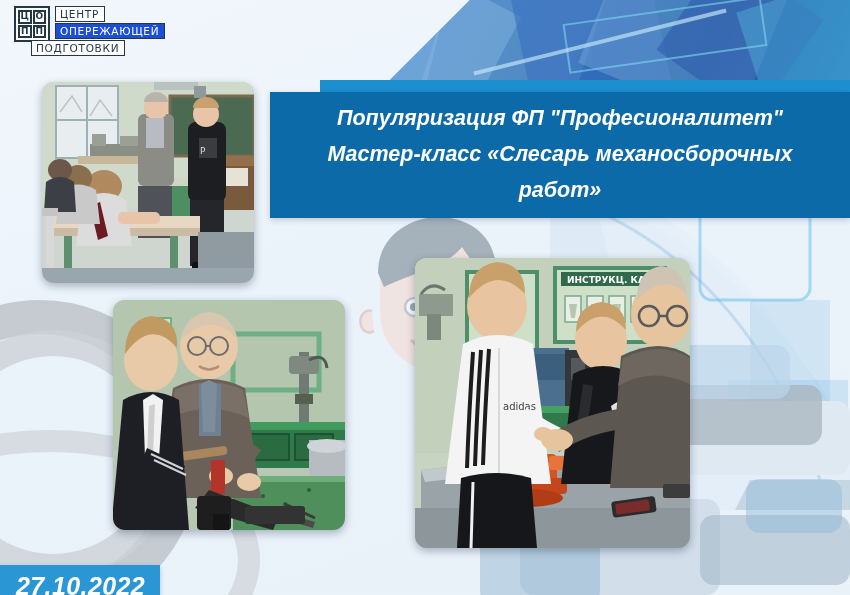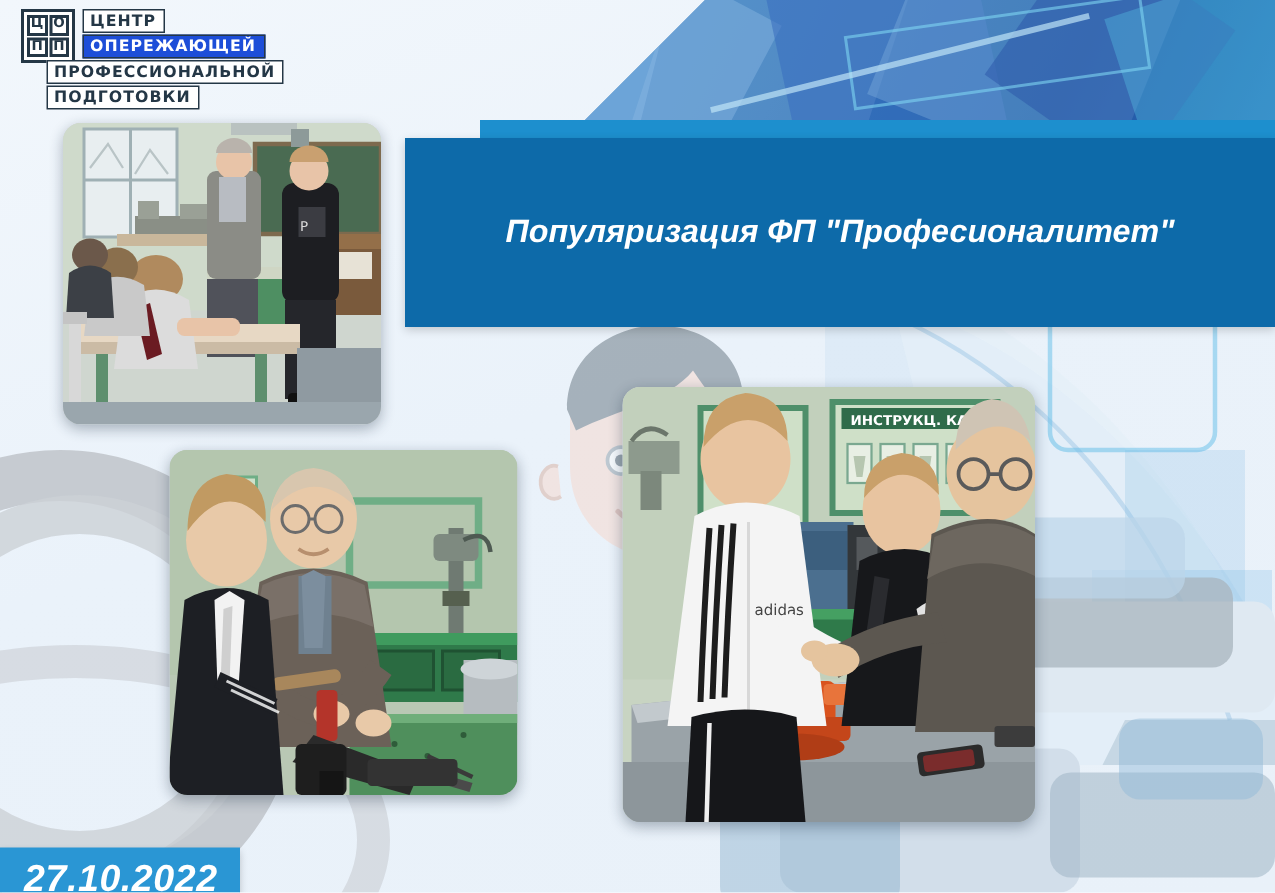--- a/index.html
+++ b/index.html
@@ -108,21 +108,21 @@
   #logo-mark span {
     border:2px solid #243746;
     font-size:9px; line-height:1;
     display:flex; align-items:center; justify-content:center;
     color:#243746; font-weight:bold;
     font-family:"DejaVu Sans", sans-serif;
   }
   #logo-text { display:flex; flex-direction:column; gap:1px; }
   .logo-line {
     font-family:"DejaVu Sans", sans-serif;
-    font-size:10.5px; font-weight:bold;
+    font-size:10.5px; font-weight:normal;
     letter-spacing:.7px;
     color:#243746;
     background:#ffffff;
     border:1.5px solid #243746;
     padding:1px 5px 1px 4px;
     white-space:nowrap;
     width:max-content;
   }
   .logo-line.invert {
     background:#1d4ed8; color:#ffffff;
@@ -256,28 +256,28 @@
   <div id="logo">
     <div id="logo-mark">
       <span>Ц</span>
       <span>О</span>
       <span>П</span>
       <span>П</span>
     </div>
     <div id="logo-text">
       <div class="logo-line l1">ЦЕНТР</div>
       <div class="logo-line invert l2">ОПЕРЕЖАЮЩЕЙ</div>
-      <div class="logo-line l3">ПРОФЕССИОНАЛЬНОЙ</div>
       <div class="logo-line l4">ПОДГОТОВКИ</div>
     </div>
   </div>
 
   <div id="banner-accent"></div>
   <div id="banner">
     <div class="banner-line">Популяризация  ФП "Професионалитет"</div>
+    <div class="banner-line wrap">Мастер-класс «Слесарь механосборочных работ»</div>
   </div>
 
   <div class="photo" id="photo-classroom">
     <svg viewBox="0 0 212 201" xmlns="http://www.w3.org/2000/svg">
       <rect width="212" height="201" fill="#cfd6cf"></rect>
 
       <rect x="0" y="0" width="212" height="125" fill="#cfdacb"></rect>
 
       <rect x="14" y="4" width="62" height="72" fill="#e8eef0"></rect>
       <rect x="14" y="4" width="62" height="72" fill="none" stroke="#9fb0b4" stroke-width="2"></rect>

